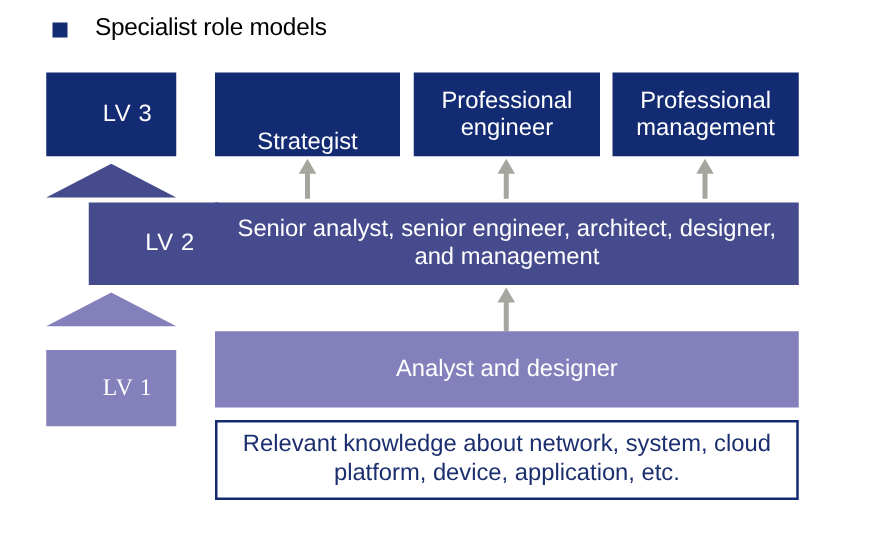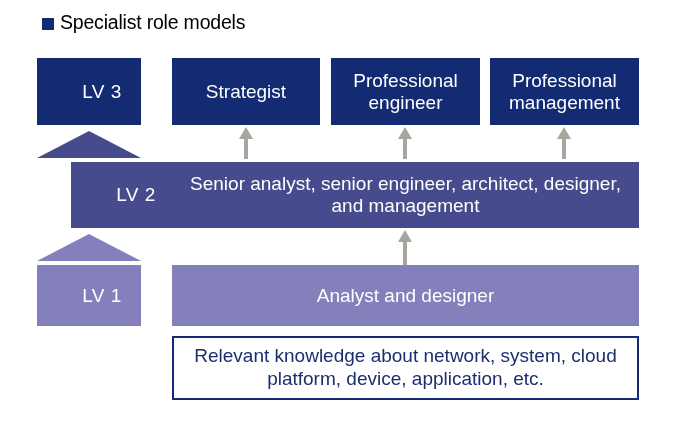--- a/index.html
+++ b/index.html
@@ -19,21 +19,21 @@
     overflow: hidden;
   }
 
   
   .legend {
     position: absolute;
     left: 42px;
     top: 13px;
     display: flex;
     align-items: center;
-    gap: 6px;
+    gap: 22px;
     white-space: nowrap;
   }
   .legend-swatch {
     width: 12px;
     height: 12px;
     background: #122B73;
     flex: none;
     position: relative;
     top: 1px;
   }
@@ -151,25 +151,25 @@
   </div>
 
   <div class="tri tri-mid" style="top:131px;"></div>
 
   <div class="box mid lv-chip" style="top:162px; height:66px;margin-left:34px;">
     <span class="box-text">LV 2</span>
   </div>
 
   <div class="tri tri-light" style="top:234px;"></div>
 
-  <div class="box light lv-chip" style="top:265px; height:61px;">
+  <div class="box light lv-chip" style="top:280px; height:61px;font-family:Liberation Serif, serif;">
     <span class="box-text">LV 1</span>
   </div>
 
-  <div class="box navy role-box" style="left:172px; width:148px;">
+  <div class="box navy role-box" style="left:172px; width:148px;align-items:flex-end;">
     <span class="box-text">Strategist</span>
   </div>
 
   <div class="box navy role-box" style="left:331px; width:149px;">
     <span class="box-text">Professional engineer</span>
   </div>
 
   <div class="box navy role-box" style="left:490px; width:149px;">
     <span class="box-text">Professional management</span>
   </div>

